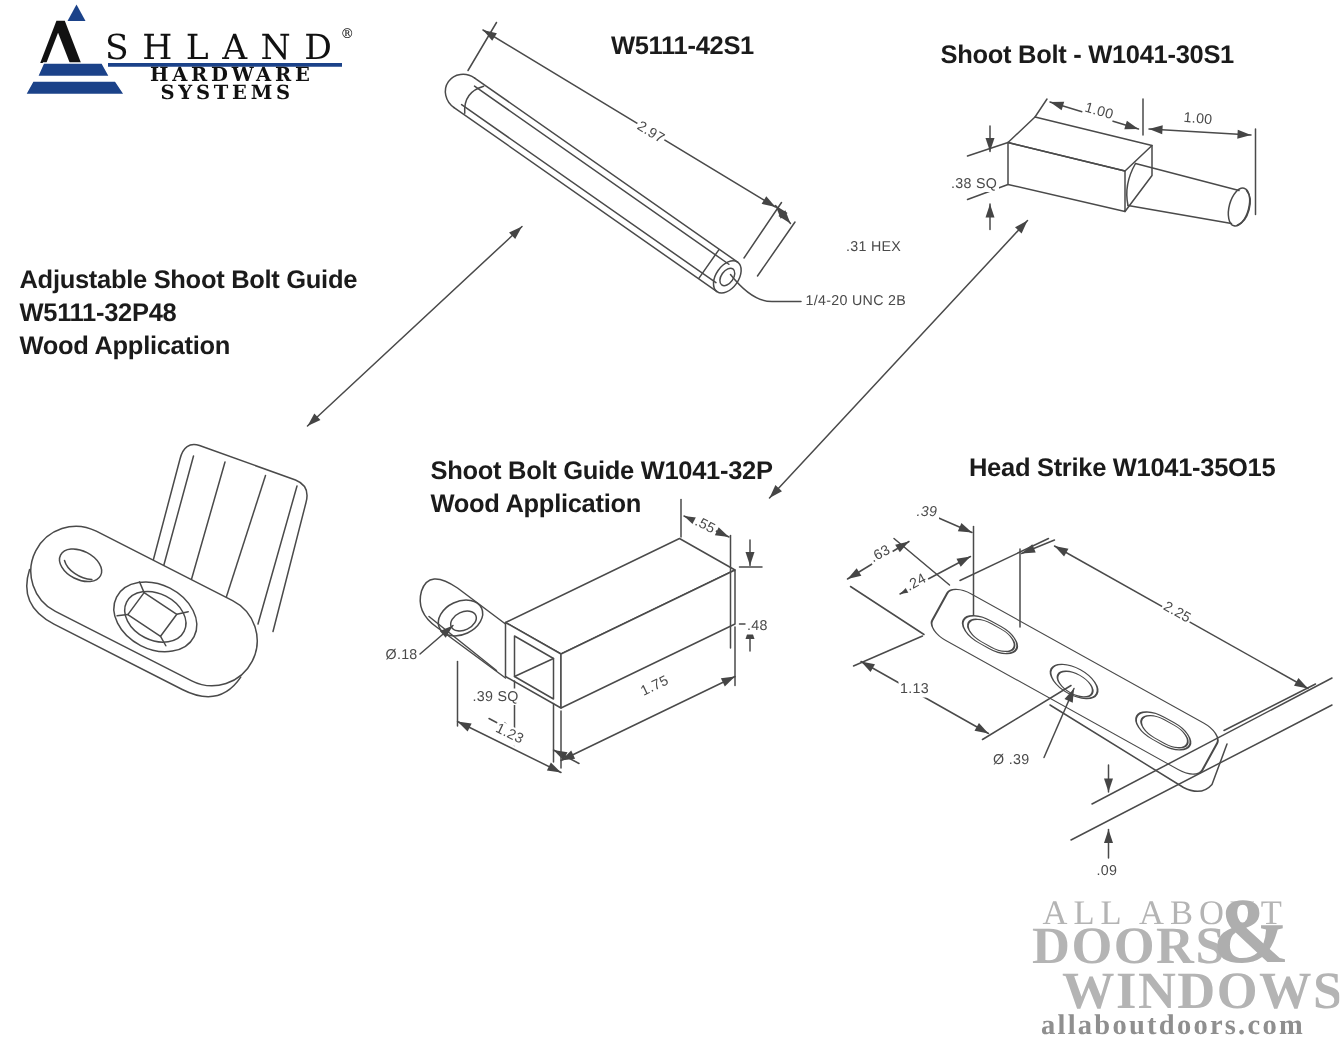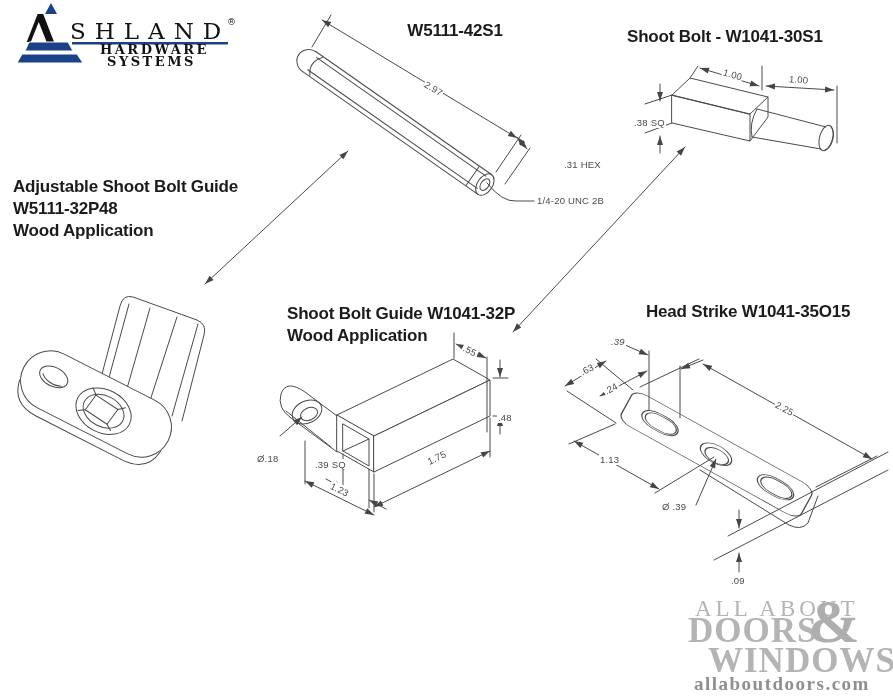--- a/index.html
+++ b/index.html
@@ -215,21 +215,21 @@
   <span class="dim" style="left:423px;top:83px;transform:rotate(31deg);">2.97</span>
   <span class="dim" style="left:524px;top:159px;margin-left:39px;">.31 HEX</span>
   <span class="dim" style="left:536px;top:195px;">1/4-20 UNC 2B</span>
 
   <span class="dim" style="left:722px;top:69px;transform:rotate(16deg);">1.00</span>
   <span class="dim" style="left:788px;top:74px;transform:rotate(5deg);">1.00</span>
   <span class="dim" style="left:633px;top:117px;">.38 SQ</span>
 
   <span class="dim" style="left:462px;top:345px;transform:rotate(27deg);">.55</span>
   <span class="dim" style="left:497px;top:380px;margin-top:32px;">.48</span>
-  <span class="dim" style="left:256px;top:431px;margin-top:22px;">Ø.18</span>
+  <span class="dim" style="left:256px;top:431px;">Ø.18</span>
   <span class="dim" style="left:314px;top:459px;">.39 SQ</span>
   <span class="dim" style="left:329px;top:484px;transform:rotate(26deg);">1.23</span>
   <span class="dim" style="left:426px;top:452px;transform:rotate(-26deg);">1.75</span>
 
   <span class="dim" style="left:610px;top:336px;font-style:italic;">.39</span>
   <span class="dim" style="left:579px;top:364px;transform:rotate(-28deg);">.63</span>
   <span class="dim" style="left:603px;top:383px;transform:rotate(-28deg);">.24</span>
   <span class="dim" style="left:774px;top:403px;transform:rotate(29deg);">2.25</span>
   <span class="dim" style="left:599px;top:454px;">1.13</span>
   <span class="dim" style="left:661px;top:501px;">Ø .39</span>

